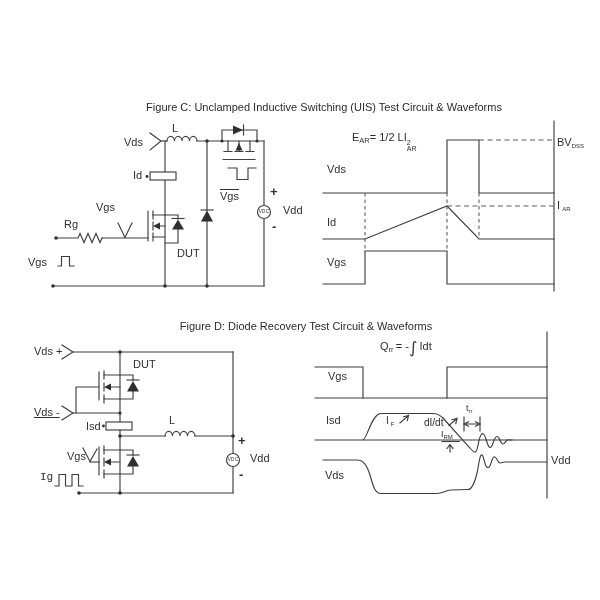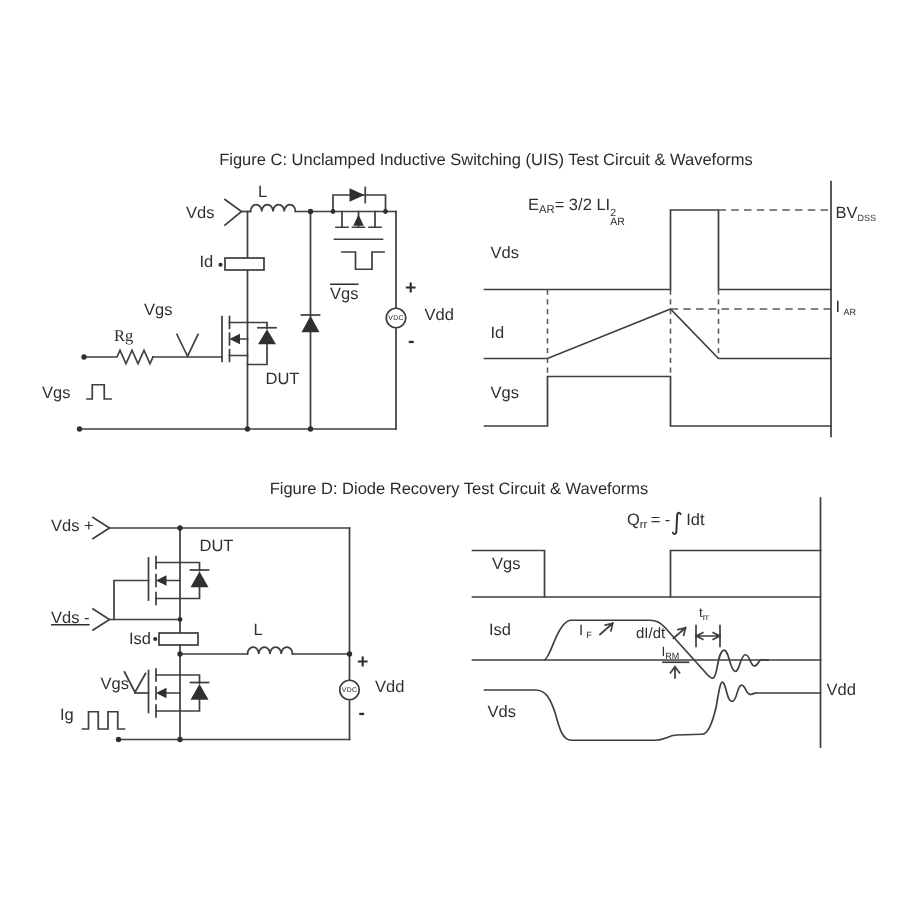--- a/index.html
+++ b/index.html
@@ -186,58 +186,58 @@
     </g>
   </svg>
 
   <div class="title" style="top:101px; left:24px;">Figure C: Unclamped Inductive Switching (UIS) Test Circuit &amp; Waveforms</div>
   <div class="title" style="top:320px; left:6px;">Figure D: Diode Recovery Test Circuit &amp; Waveforms</div>
 
   <div class="lbl" style="left:124px;top:137px;">Vds</div>
   <div class="lbl" style="left:172px;top:123px;">L</div>
   <div class="lbl" style="left:133px;top:170px;">Id</div>
   <div class="lbl" style="left:96px;top:202px;">Vgs</div>
-  <div class="lbl" style="left:76px;top:219px;font-family:Liberation Serif, serif;">Rg</div>
+  <div class="lbl" style="left:64px;top:219px;">Rg</div>
   <div class="lbl" style="left:177px;top:248px;">DUT</div>
   <div class="lbl" style="left:28px;top:257px;">Vgs</div>
   <div class="lbl ovl" style="left:220px;top:191px;">Vgs</div>
   <div class="lbl sign" style="left:270px;top:185px;">+</div>
   <div class="lbl sign" style="left:272px;top:220px;">-</div>
   <div class="lbl" style="left:283px;top:205px;">Vdd</div>
   <div class="lbl vdc" style="left:257px;top:210px;">VDC</div>
 
   <div class="lbl" style="left:352px;top:132px;">
-    <span>E</span><span class="sb">AR</span><span>= 3/2 LI</span><span class="stack">
+    <span>E</span><span class="sb">AR</span><span>= 1/2 LI</span><span class="stack">
         <span>2</span>
         <span>AR</span>
       </span>
   </div>
   <div class="lbl" style="left:327px;top:164px;">Vds</div>
   <div class="lbl" style="left:327px;top:217px;">Id</div>
   <div class="lbl" style="left:327px;top:257px;">Vgs</div>
   <div class="lbl" style="left:557px;top:137px;">
     <span>BV</span><span class="sb2">DSS</span>
   </div>
   <div class="lbl" style="left:557px;top:200px;">
     <span>I</span> <span class="sb2">AR</span>
   </div>
 
   <div class="lbl" style="left:34px;top:346px;">Vds +</div>
   <div class="lbl" style="left:133px;top:359px;">DUT</div>
   <div class="lbl" style="left:34px;top:407px;text-decoration:underline;">Vds -</div>
   <div class="lbl" style="left:86px;top:421px;">Isd</div>
   <div class="lbl" style="left:169px;top:415px;">L</div>
   <div class="lbl" style="left:67px;top:451px;">Vgs</div>
-  <div class="lbl" style="left:40px;top:472px;">Ig</div>
+  <div class="lbl" style="left:40px;top:472px;font-family:Liberation Mono, monospace;">Ig</div>
   <div class="lbl sign" style="left:238px;top:434px;">+</div>
   <div class="lbl sign" style="left:239px;top:468px;">-</div>
   <div class="lbl" style="left:250px;top:453px;">Vdd</div>
   <div class="lbl vdc" style="left:226px;top:458px;">VDC</div>
 
-  <div class="lbl" style="left:418px;top:340px;">
+  <div class="lbl" style="left:380px;top:340px;">
     <span>Q</span><span class="sb">rr</span> <span>= -</span><span class="intg">∫</span> <span>Idt</span>
   </div>
   <div class="lbl" style="left:328px;top:371px;">Vgs</div>
   <div class="lbl" style="left:326px;top:415px;">Isd</div>
   <div class="lbl sm10" style="left:386px;top:416px;">
     <span>I</span> <span class="sb2">F</span>
   </div>
   <div class="lbl sm10" style="left:424px;top:418px;">dI/dt</div>
   <div class="lbl sm9" style="left:466px;top:404px;">
     <span>t</span><span class="sb2">rr</span>

